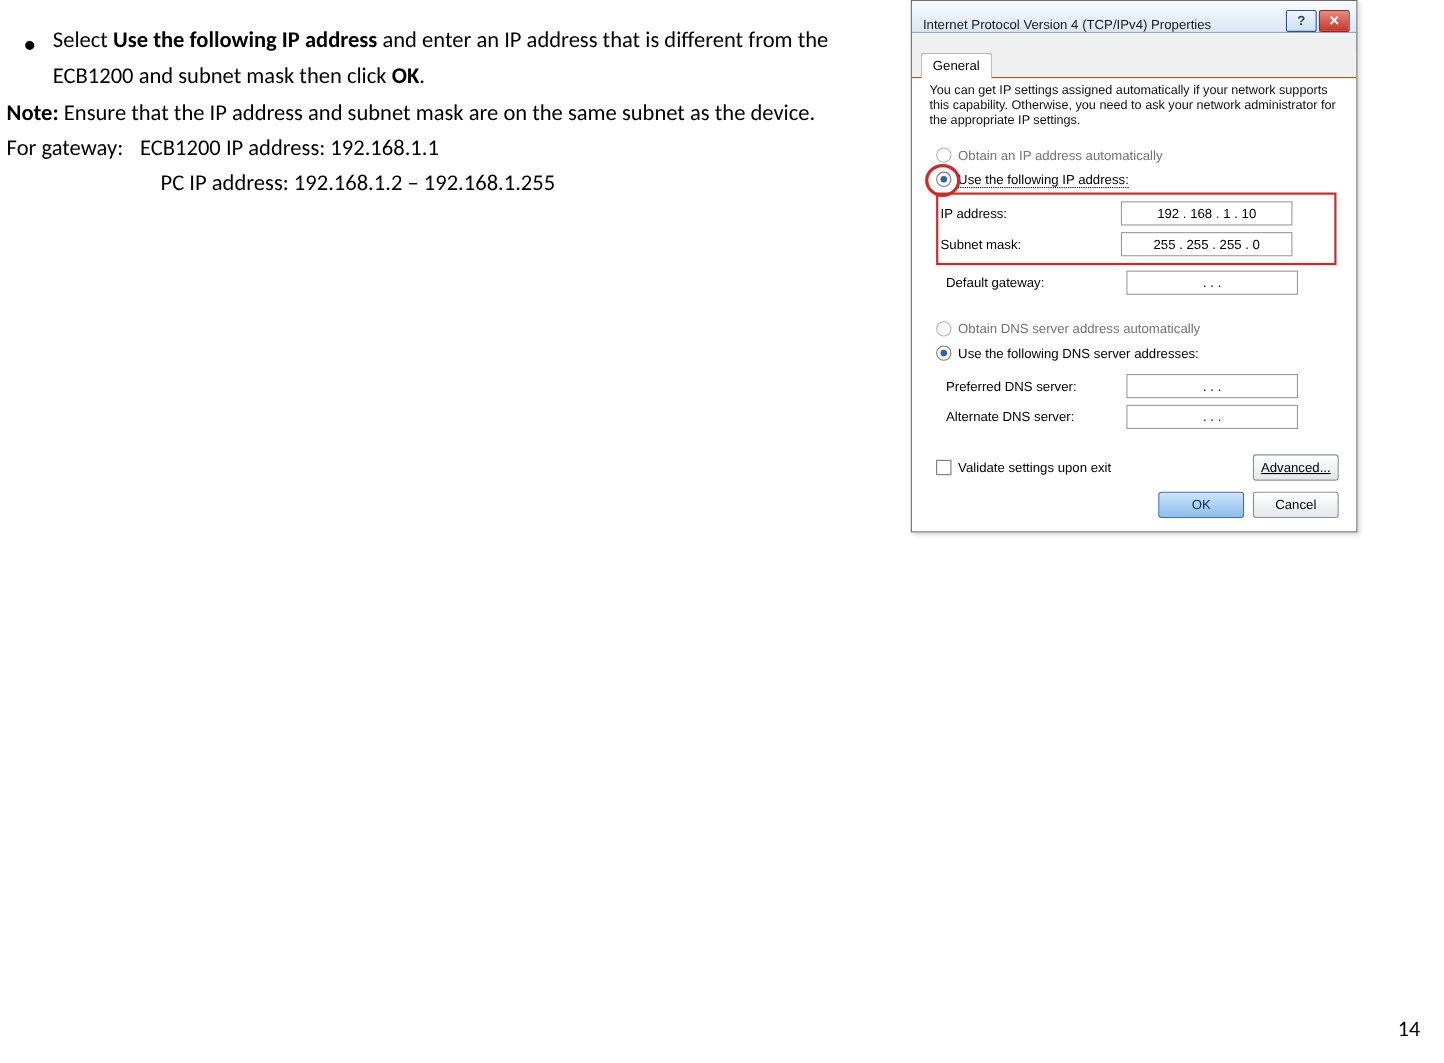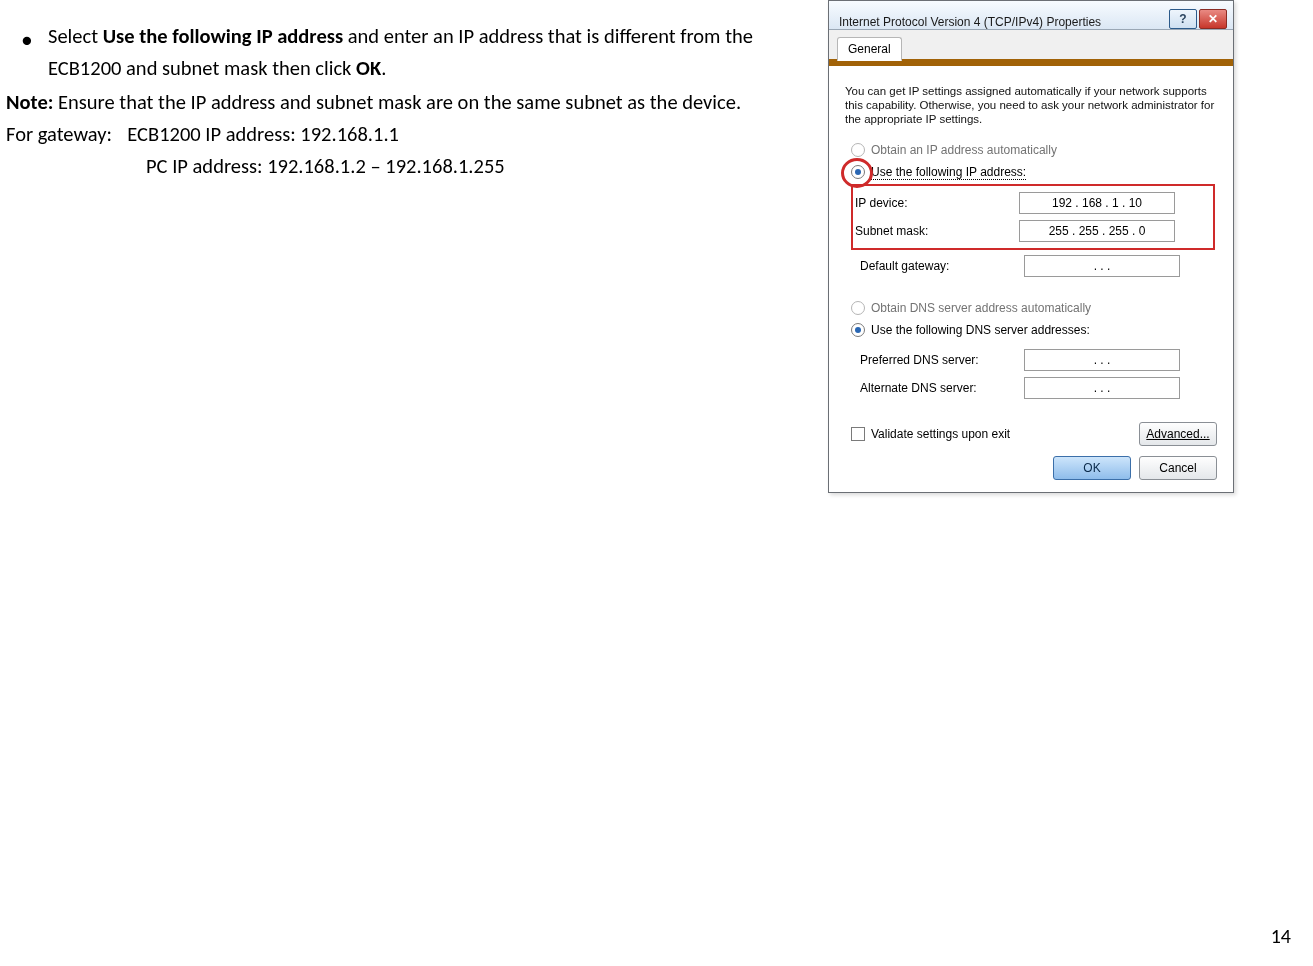--- a/index.html
+++ b/index.html
@@ -17,23 +17,23 @@
   
   .dlg-wrap{position:absolute;left:828px;top:0;width:440px}
   .dlg{width:404px;border:1px solid #6b6f75;background:#f0f0f0;font-size:12px;font-family:"Segoe UI",Tahoma,sans-serif;box-shadow:2px 2px 4px rgba(0,0,0,.15);overflow:hidden}
   .titlebar{height:28px;background:linear-gradient(#f7fbff,#dbe7f4);border-bottom:1px solid #9aa7b5;display:flex;align-items:flex-end;padding:0 6px 0 10px;position:relative}
   .tb-title{flex:1;color:#1a1a1a;font-size:12px}
   .tb-btns{display:flex;gap:0}
   .tb-btn{width:26px;height:18px;border:1px solid #2b5a8a;border-radius:2px;display:flex;align-items:center;justify-content:center;font-size:12px;font-weight:bold;color:#fff;background:linear-gradient(#7fb1e6,#3d78bd)}
   .tb-close{background:linear-gradient(#e98a83,#c7362b);border-color:#8a2b23;margin-left:2px}
   .tb-help{color:#2b4560;background:linear-gradient(#eef5fc,#cfe0f1)}
 
-  .tabrow{height:24px;position:relative;background:#f0f0f0;border-bottom:7px solid #a16207;margin-top:5px}
+  .tabrow{height:24px;position:relative;background:#f0f0f0;border-bottom:1px solid #a16207;margin-top:16px}
   .tab{position:absolute;left:8px;top:2px;height:22px;line-height:22px;padding:0 10px;background:#fff;border:1px solid #b6b6b6;border-bottom:1px solid #fff;border-radius:3px 3px 0 0;font-size:12px}
-  .body{background:#fff;padding:18px 16px 12px;border-top:none}
+  .body{background:#fff;padding:4px 16px 12px;border-top:none}
   .desc{font-size:11.5px;color:#111;line-height:14px;margin-bottom:14px}
 
   .radio-row{display:flex;align-items:center;height:20px;margin:2px 0 2px 6px;font-size:12px}
   .radio{width:12px;height:12px;border:1px solid #7a7a7a;border-radius:50%;margin-right:6px;display:inline-flex;align-items:center;justify-content:center;background:#fff}
   .radio.sel::after{content:"";width:6px;height:6px;border-radius:50%;background:#2a67b3}
   .dis{color:#737373}
   .dis .radio{border-color:#b5b5b5}
   .circle-mark{position:absolute;border:3px solid #cf2a2a;border-radius:50%;width:26px;height:24px;pointer-events:none}
 
   .fieldblock{border:1px solid transparent;padding:2px 4px 8px;margin-left:10px;margin-right:2px}
@@ -97,21 +97,21 @@
     <div style="position:relative">
       <div class="circle-mark" style="left:-4px;top:-4px"></div>
       <div class="radio-row">
         <span class="radio sel"></span>
         <span style="border-bottom:1px dotted #000">Use the following IP address:</span>
       </div>
     </div>
 
     <div class="redbox">
       <div class="fld">
-        <div class="fld-label">IP device:</div>
+        <div class="fld-label">IP address:</div>
         <div class="ipbox">192 . 168 .   1   .  10</div>
       </div>
       <div class="fld">
         <div class="fld-label">Subnet mask:</div>
         <div class="ipbox">255 . 255 . 255 .   0</div>
       </div>
     </div>
     <div class="fieldblock" style="padding-top:0">
       <div class="fld">
         <div class="fld-label">Default gateway:</div>

